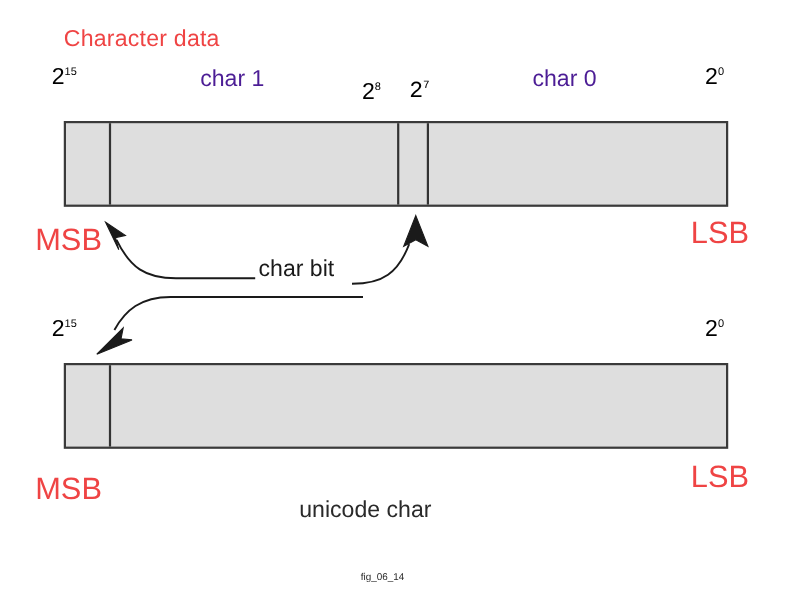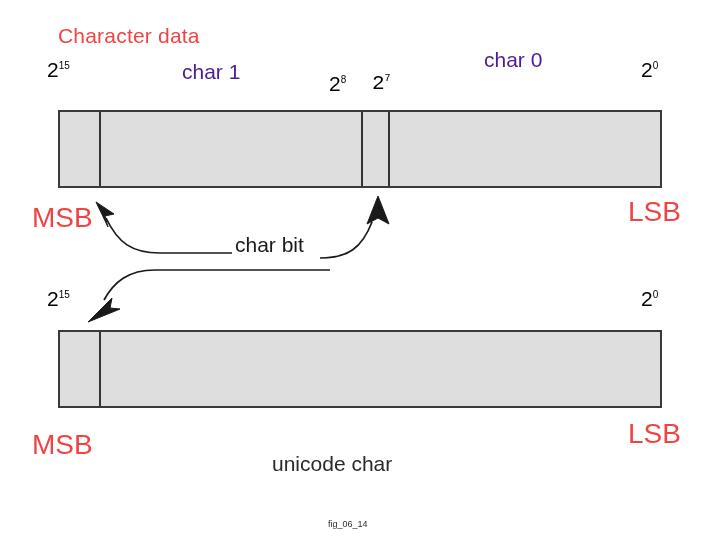--- a/index.html
+++ b/index.html
@@ -97,21 +97,21 @@
   <div class="abs charlbl" style="left:182px; top:60px;">char 1</div>
 
   <div class="abs pow" style="left:329px; top:72px;">
     <span>2</span><sup>8</sup>
   </div>
 
   <div class="abs pow" style="left:372px; top:72px;font-family:Liberation Mono, monospace;">
     <span>2</span><sup>7</sup>
   </div>
 
-  <div class="abs charlbl" style="left:484px; top:48px;">char 0</div>
+  <div class="abs charlbl" style="left:484px; top:60px;">char 0</div>
 
   <div class="abs pow" style="left:641px; top:58px;">
     <span>2</span><sup>0</sup>
   </div>
 
   <div class="abs bar" style="left:58px; top:110px; width:604px; height:78px;"></div>
   <div class="abs divider" style="left:99px; top:112px; height:74px;"></div>
   <div class="abs divider" style="left:361px; top:112px; height:74px;"></div>
   <div class="abs divider" style="left:388px; top:112px; height:74px;"></div>
 

